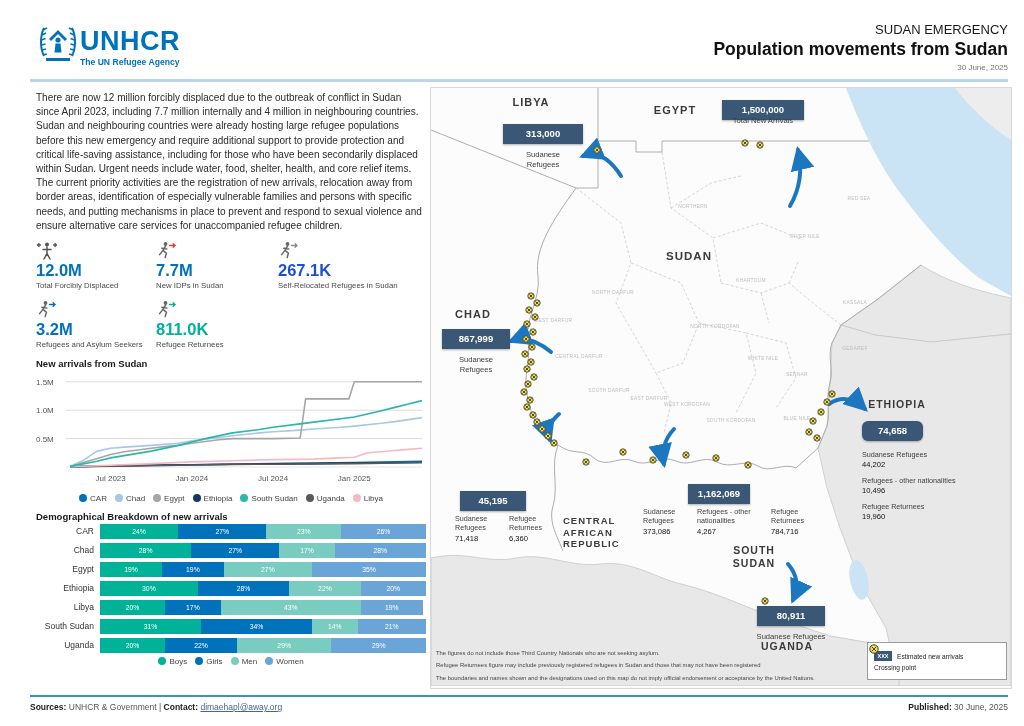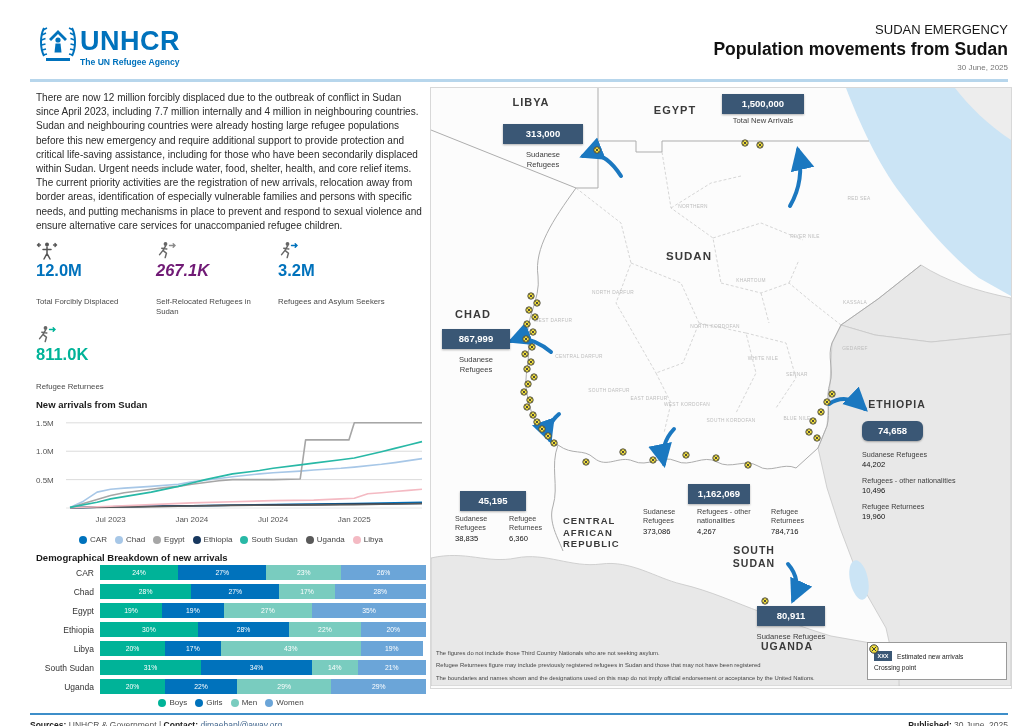--- a/index.html
+++ b/index.html
@@ -15,21 +15,21 @@
   .h-date{font-size:8px;color:#777;margin-top:3px;}
   .header-rule{height:3px;background:#B7D6EC;margin:7px 16px 0 30px;}
   
   main{display:flex;gap:4px;padding:5px 14px 0 36px;}
   .left-col{width:390px;}
   .intro{font-size:10px;line-height:1.42;color:#2b2b2b;margin:4px 0 8px 0;text-align:left;}
   
   .stats{display:grid;grid-template-columns:120px 122px 146px;row-gap:9px;}
   .stat .ic{height:20px;}
   .stat-value{font-size:16.5px;font-weight:bold;line-height:1.1;}
-  .stat-label{font-size:7.8px;color:#4a4a4a;line-height:1.25;margin-top:18px;padding-right:8px;}
+  .stat-label{font-size:7.8px;color:#4a4a4a;line-height:1.25;margin-top:2px;padding-right:8px;}
   
   .chart-title{font-size:9.5px;font-weight:bold;color:#1a1a1a;margin:8px 0 2px 0;}
   .line-legend,.bar-legend{display:flex;justify-content:center;gap:8px;font-size:8px;color:#444;margin-top:1px;flex-wrap:wrap;}
   .lg-item{display:inline-flex;align-items:center;gap:3px;}
   .lg-dot{width:8px;height:8px;border-radius:50%;display:inline-block;}
   .bar-row{display:flex;align-items:center;margin-bottom:4px;}
   .bar-cat{width:58px;font-size:8.5px;color:#333;text-align:right;padding-right:6px;flex:none;}
   .bar-track{flex:1;height:15px;display:flex;}
   .bar-seg{height:100%;color:#fff;font-size:6.8px;display:flex;align-items:center;justify-content:center;overflow:hidden;white-space:nowrap;}
   
@@ -105,25 +105,38 @@
               </svg></div>
             <div class="stat-value" style="color: rgb(0, 114, 188);">12.0M</div>
             <div class="stat-label">Total Forcibly Displaced</div>
           </div>
           <div class="stat">
             <div class="ic"><svg width="22" height="20" viewBox="0 0 22 20">
                 <circle cx="9.5" cy="3" r="1.9" fill="#666"></circle>
                 <g stroke="#666" stroke-width="1.5" fill="none" stroke-linecap="round">
                   <path d="M9.5,5.2 L7,9.4 M7,9.4 L3.6,13.6 M7,9.4 L10.4,12.2 L9.2,16.6 M5.8,7.2 L10.8,8"></path>
                 </g>
+                <g stroke="#E23B30" stroke-width="1.4" fill="none" stroke-linecap="round">
+                  <path d="M13.5,4.5 L19,4.5 M17.2,2.8 L19,4.5 L17.2,6.2"></path>
+                </g>
+              </svg></div>
+            <div class="stat-value" style="color: rgb(0, 114, 188);">7.7M</div>
+            <div class="stat-label">New IDPs in Sudan</div>
+          </div>
+          <div class="stat">
+            <div class="ic"><svg width="22" height="20" viewBox="0 0 22 20">
+                <circle cx="9.5" cy="3" r="1.9" fill="#666"></circle>
+                <g stroke="#666" stroke-width="1.5" fill="none" stroke-linecap="round">
+                  <path d="M9.5,5.2 L7,9.4 M7,9.4 L3.6,13.6 M7,9.4 L10.4,12.2 L9.2,16.6 M5.8,7.2 L10.8,8"></path>
+                </g>
                 <g stroke="#8C8C8C" stroke-width="1.4" fill="none" stroke-linecap="round">
                   <path d="M13.5,4.5 L19,4.5 M17.2,2.8 L19,4.5 L17.2,6.2"></path>
                 </g>
               </svg></div>
-            <div class="stat-value" style="color: #701a75; font-style: italic;">267.1K</div>
+            <div class="stat-value" style="color: #1d4ed8;">267.1K</div>
             <div class="stat-label">Self-Relocated Refugees in Sudan</div>
           </div>
           <div class="stat">
             <div class="ic"><svg width="22" height="20" viewBox="0 0 22 20">
                 <circle cx="9.5" cy="3" r="1.9" fill="#666"></circle>
                 <g stroke="#666" stroke-width="1.5" fill="none" stroke-linecap="round">
                   <path d="M9.5,5.2 L7,9.4 M7,9.4 L3.6,13.6 M7,9.4 L10.4,12.2 L9.2,16.6 M5.8,7.2 L10.8,8"></path>
                 </g>
                 <g stroke="#0072BC" stroke-width="1.4" fill="none" stroke-linecap="round">
                   <path d="M13.5,4.5 L19,4.5 M17.2,2.8 L19,4.5 L17.2,6.2"></path>
@@ -502,42 +515,42 @@
               <path d="M-1.7,-1.7 L1.7,1.7 M1.7,-1.7 L-1.7,1.7" stroke="#3d3d3d" stroke-width="0.9"></path>
             </g>
           </g>
       </svg>
       <div id="map-callouts">
           <div class="callout-box" style="left: 72px; top: 36px; width: 80px;">313,000</div>
           <div class="callout-lines" style="left: 67px; top: 62px; width: 90px;">
             <div>Sudanese</div>
             <div>Refugees</div>
           </div>
-          <div class="callout-box" style="left: 291px; top: 6px; width: 82px;">1,500,000</div>
+          <div class="callout-box" style="left: 291px; top: 12px; width: 82px;">1,500,000</div>
           <div class="callout-lines" style="left: 287px; top: 28px; width: 90px;">
             <div>Total New Arrivals</div>
           </div>
           <div class="callout-box" style="left: 11px; top: 241px; width: 68px;">867,999</div>
           <div class="callout-lines" style="left: 0px; top: 267px; width: 90px;">
             <div>Sudanese</div>
             <div>Refugees</div>
           </div>
           <div class="callout-box" style="left: 431px; top: 333px; width: 61px; border-radius: 6px;">74,658</div>
           <div class="callout-rows" style="left: 431px; top: 362px; width: 120px;">
             <div class="r-label">Sudanese Refugees</div>
             <div class="r-value">44,202</div>
             <div class="r-label">Refugees - other nationalities</div>
             <div class="r-value">10,496</div>
             <div class="r-label">Refugee Returnees</div>
             <div class="r-value">19,960</div>
           </div>
           <div class="callout-box" style="left: 29px; top: 403px; width: 66px;">45,195</div>
           <div class="callout-col" style="left: 24px; top: 426px; width: 50px;">
             <div class="r-label">Sudanese Refugees</div>
-            <div class="r-value">38,835</div>
+            <div class="r-value">71,418</div>
           </div>
           <div class="callout-col" style="left: 78px; top: 426px; width: 50px;">
             <div class="r-label">Refugee Returnees</div>
             <div class="r-value">6,360</div>
           </div>
           <div class="callout-box" style="left: 257px; top: 396px; width: 62px;">1,162,069</div>
           <div class="callout-col" style="left: 212px; top: 419px; width: 50px;">
             <div class="r-label">Sudanese Refugees</div>
             <div class="r-value">373,086</div>
           </div>

